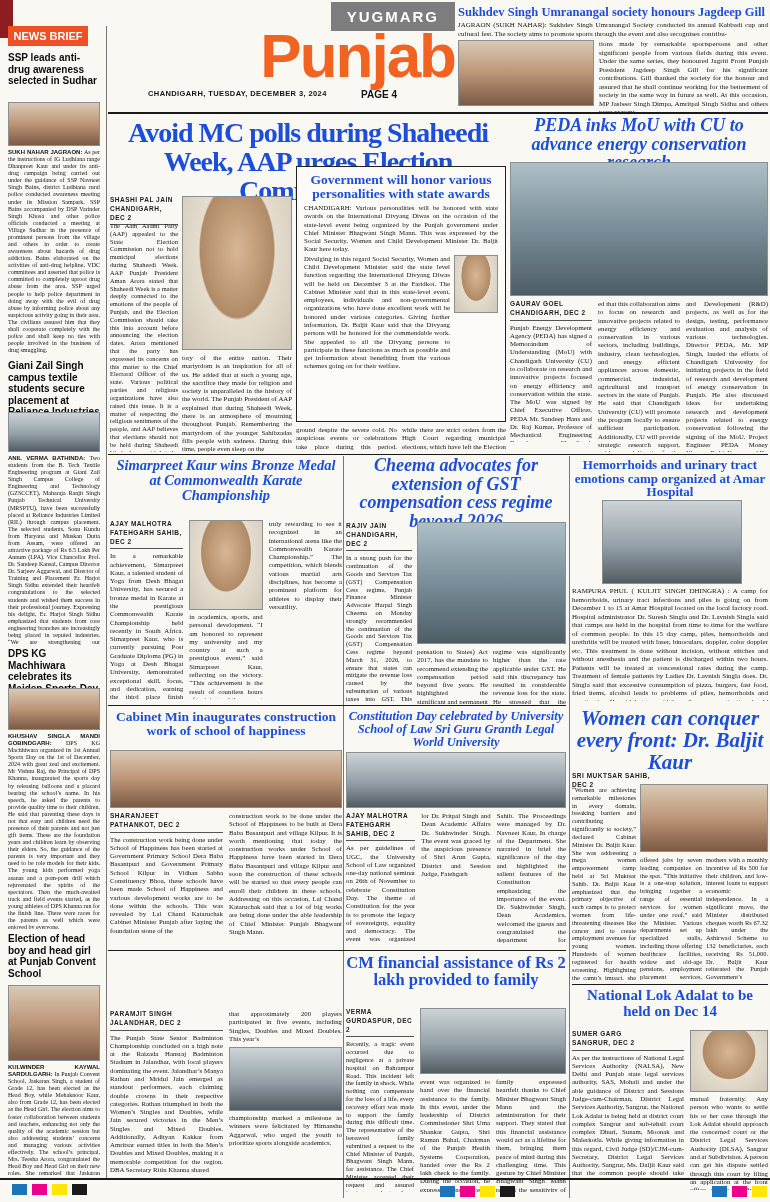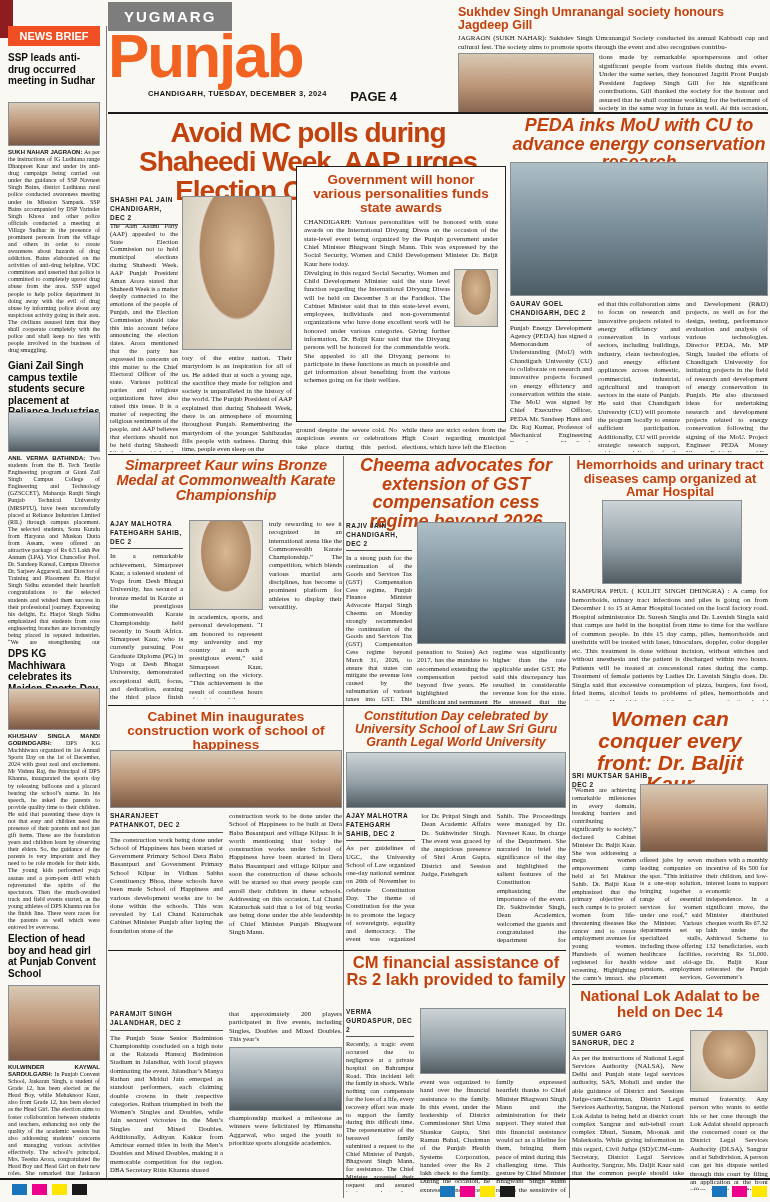--- a/index.html
+++ b/index.html
@@ -5,53 +5,53 @@
   html,body{margin:0;padding:0}
   .page{position:relative;width:770px;height:1202px;background:#faf8f3;font-family:"Liberation Serif",serif;color:#141414;overflow:hidden}
   .abs{position:absolute;box-sizing:border-box}
   .hr{position:absolute;background:#1a1a1a}
   .vr{position:absolute;background:#777;width:1px}
   .photo{box-sizing:border-box;border:1px solid #8a8f94}
   .ph-room{background:linear-gradient(180deg,#aebfc6 0%,#7e929d 45%,#4d5d66 100%)}
   .ph-crowd{background:linear-gradient(180deg,#d9c9b4 0%,#bd9577 50%,#7c5a45 100%)}
   .ph-portrait{background:radial-gradient(ellipse at 50% 35%,#d8b794 0%,#b08a66 48%,#e4ddcf 50%,#cfc6b4 100%)}
   .ph-formal{background:linear-gradient(180deg,#cdd3d6 0%,#93a0a7 55%,#525c63 100%)}
-  .hl{font-family:Liberation Sans, sans-serif;font-weight:700;text-align:center;color:#c2410c;line-height:1.04}
+  .hl{font-family:Liberation Serif, serif;font-weight:700;text-align:center;color:#1d4ed8;line-height:1.04}
   .hl.it{font-style:italic}
   .by{font-family:"Liberation Sans",sans-serif;font-weight:700;font-size:6.5px;letter-spacing:.5px;color:#222;line-height:1.35;border-bottom:1px solid #555;padding-bottom:2px;margin-bottom:3px;text-transform:uppercase}
   .by span{display:block}
   .bt{font-size:6.8px;line-height:1.22;text-align:justify;color:#161616;overflow:hidden}
   .bt-sm{font-size:6px;line-height:1.18;text-align:justify;overflow:hidden}
   .row{display:flex;gap:6px;position:absolute;box-sizing:border-box}
   .col{overflow:hidden}
   .brief-hl{font-family:"Liberation Sans",sans-serif;font-weight:700;font-size:10px;line-height:1.15;color:#0d0d0d}
-  .masthead{display:flex;flex-direction:column;align-items:flex-start}
+  .masthead{display:flex;flex-direction:column;align-items:flex-end}
   .brandbox{background:#7d7d7d;color:#fff;font-family:"Liberation Sans",sans-serif;font-weight:700;font-size:15px;letter-spacing:2px;padding:6px 16px;margin-bottom:-6px;z-index:2;position:relative}
   .paper-title{font-family:"Liberation Sans",sans-serif;font-weight:700;font-size:62px;letter-spacing:-2px;color:var(--accent,#f26322);line-height:1}
   .mh-row{display:flex;justify-content:space-between;width:100%;box-sizing:border-box;padding:2px 58px 0 40px;font-family:"Liberation Sans",sans-serif;font-weight:700}
   .dateline{font-size:7.5px;letter-spacing:.4px}
-  .pageno{font-size:13px}
+  .pageno{font-size:10px}
   .govbox{border:1.5px solid #222;padding:6px 7px;background:#fcfbf7}
   .regbar{position:absolute;display:flex;gap:5px}
   .regsq{width:15px;height:11px;display:inline-block}
   .briefhdr{background:var(--brief,#f04e23);color:#fff;font-family:"Liberation Sans",sans-serif;font-weight:700;font-size:11px;display:flex;align-items:center;justify-content:center}
   .cornertab{background:var(--corner,#8e1d22)}
   b.inb{font-family:"Liberation Sans",sans-serif;font-size:6px}
 </style>
 </head>
 <body>
 
 <div class="page">
 
   <div class="abs cornertab" style="left:0;top:0;width:13px;height:38px"></div>
-  <div class="abs briefhdr" style="left:8px;top:26px;width:92px;height:20px">
+  <div class="abs briefhdr" style="left:8px;top:26px;width:80px;height:20px">
       <span>NEWS BRIEF</span>
     </div>
 
-  <div class="abs brief-hl" style="left:8px;top:52px;width:92px;height:46px">SSP leads anti-drug occurred meeting in Sudhar</div>
+  <div class="abs brief-hl" style="left:8px;top:52px;width:92px;height:46px">SSP leads anti-drug awareness selected in Sudhar</div>
   <div class="abs photo ph-crowd" style="left:8px;top:102px;width:92px;height:44px"></div>
   <div class="abs bt-sm" style="left:8px;top:149px;width:92px;height:207px"><b class="inb">SUKH NAHAR</b> <b class="inb">JAGRAON:</b> <span>As per the instructions of IG Ludhiana range Dhanpreet Kaur and under its anti-drug campaign being carried out under the guidance of SSP Navneet Singh Bains, district Ludhiana rural police conducted awareness meeting under its Mission Sampark. SSP Bains accompanied by DSP Varinder Singh Khosa and other police officials conducted a meeting at Village Sudhar in the presence of prominent persons from the village and others in order to create awareness about hazards of drug addiction. Bains elaborated on the activities of anti-drug helpline, VDC committees and asserted that police is committed to completely uproot drug abuse from the area. SSP urged people to help police department in doing away with the evil of drug abuse by informing police about any suspicious activity going in their area. The civilians assured him that they shall cooperate completely with the police and shall keep no ties with people involved in the business of drug smuggling.</span></div>
 
   <div class="abs brief-hl" style="left:8px;top:360px;width:92px;height:50px">Giani Zail Singh campus textile students secure placement at Reliance Industries ltd</div>
   <div class="abs photo ph-formal" style="left:8px;top:412px;width:92px;height:40px"></div>
   <div class="abs bt-sm" style="left:8px;top:455px;width:92px;height:190px"><b class="inb">ANIL VERMA</b> <b class="inb">BATHINDA:</b> <span>Two students from the B. Tech Textile Engineering program at Giani Zail Singh Campus College of Engineering and Technology (GZSCCET), Maharaja Ranjit Singh Punjab Technical University (MRSPTU), have been successfully placed at Reliance Industries Limited (RIL) through campus placement. The selected students, Sonu Kundu from Haryana and Muskan Dutta from Assam, were offered an attractive package of Rs 6.5 Lakh Per Annum (LPA). Vice Chancellor Prof. Dr. Sandeep Kansal, Campus Director Dr. Sarjeev Aggarwal, and Director of Training and Placement Er. Harjot Singh Sidhu extended their heartfelt congratulations to the selected students and wished them success in their professional journey. Expressing his delight, Er. Harjot Singh Sidhu emphasized that students from core engineering branches are increasingly being placed in reputed industries. “We are strengthening our collaboration with leading companies to ensure our students emerge as socially conscious, responsible leaders who will contribute to the nation’s progress on a global scale,” he added.</span></div>
 
   <div class="abs brief-hl" style="left:8px;top:648px;width:92px;height:38px">DPS KG Machhiwara celebrates its Maiden Sports Day</div>
   <div class="abs photo ph-crowd" style="left:8px;top:688px;width:92px;height:42px"></div>
   <div class="abs bt-sm" style="left:8px;top:733px;width:92px;height:196px"><b class="inb">KHUSHAV SINGLA</b> <b class="inb">MANDI GOBINDGARH:</b> <span>DPS KG Machhiwara organized its 1st Annual Sports Day on the 1st of December, 2024 with great zeal and excitement. Mr Vishnu Raj, the Principal of DPS Khanna, inaugurated the sports day by releasing balloons and a placard bearing the school’s name. In his speech, he asked the parents to provide quality time to their children. He said that parenting these days is not that easy and children need the presence of their parents and not just gift items. These are the foundation years and children learn by observing their elders. So, the guidance of the parents is very important and they need to be role models for their kids. The young kids performed yoga asanas and a pom-pom drill which rejuvenated the spirits of the spectators. Then the much-awaited track and field events started, as the young athletes of DPS Khanna run for the finish line. There were races for the parents as well which were enjoyed by everyone.</span></div>
@@ -85,21 +85,21 @@
   <div class="abs hl" style="left:110px;top:118px;width:396px;height:72px;font-size:28px;letter-spacing:-1px">Avoid MC polls during Shaheedi Week, AAP urges Election Commission</div>
   <div class="abs by" style="left:110px;top:196px;width:68px">
     <span>SHASHI PAL JAIN</span>
       <span>CHANDIGARH, DEC 2</span>
   </div>
   <div class="abs bt col" style="left:110px;top:222px;width:68px;height:230px;font-size:6.4px">The Aam Aadmi Party (AAP) appealed to the State Election Commission not to hold municipal elections during Shaheedi Week. AAP Punjab President Aman Arora stated that Shaheedi Week is a matter deeply connected to the emotions of the people of Punjab, and the Election Commission should take this into account before announcing the election dates. Arora mentioned that the party has expressed its concerns on this matter to the Chief Electoral Officer of the state. Various political parties and religious organizations have also raised this issue. It is a matter of respecting the religious sentiments of the people, and AAP believes that elections should not be held during Shaheedi Week. Arora said that the sacrifice of Guru Gobind Singh Ji’s younger sons, Sahibzada Fateh Singh and Sahibzada Zorawar Singh Ji, is not just significant for Sikhism but holds a vital place in the his-</div>
   <div class="abs photo ph-portrait" style="left:182px;top:196px;width:110px;height:154px"></div>
   <div class="abs bt col" style="left:182px;top:354px;width:110px;height:98px">tory of the entire nation. Their martyrdom is an inspiration for all of us. He added that at such a young age, the sacrifice they made for religion and society is unparalleled in the history of the world. The Punjab President of AAP explained that during Shaheedi Week, there is an atmosphere of mourning throughout Punjab. Remembering the martyrdom of the younger Sahibzadas fills people with sadness. During this time, people even sleep on the</div>
 
   <div class="abs govbox" style="left:296px;top:166px;width:210px;height:256px;overflow:hidden">
-    <div class="hl" style="font-size:13.5px">Government will honor various personalities funds state awards</div>
+    <div class="hl" style="font-size:13.5px">Government will honor various personalities with state awards</div>
     <div class="bt" style="margin-top:3px">CHANDIGARH: Various personalities will be honored with state awards on the International Divyang Diwas on the occasion of the state-level event being organized by the Punjab government under Chief Minister Bhagwant Singh Mann. This was expressed by the Social Security, Women and Child Development Minister Dr. Baljit Kaur here today.</div>
     <div style="overflow:hidden;margin-top:1px">
       <div class="photo ph-portrait" style="float:right;width:44px;height:58px;margin-left:4px"></div>
       <div class="bt">Divulging in this regard Social Security, Women and Child Development Minister said the state level function regarding the International Divyang Diwas will be held on December 3 at the Faridkot. The Cabinet Minister said that in this state-level event, employees, individuals and non-governmental organizations who have done excellent work will be honored under various categories. Giving further information, Dr. Baljit Kaur said that the Divyang persons will be honored for the commendable work. She appealed to all the Divyang persons to participate in these functions as much as possible and get information about benefiting from the various schemes going on for their welfare.</div>
     </div>
   </div>
   <div class="abs bt col" style="left:296px;top:426px;width:101px;height:26px">ground despite the severe cold. No auspicious events or celebrations take place during this period. Therefore, the Election Commission should give special consideration to these aspects and respect the sentiments of the Sangat while deciding the election dates. Arora further said that</div>
   <div class="abs bt col" style="left:402px;top:426px;width:104px;height:26px">while there are strict orders from the High Court regarding municipal elections, which have left the Election Commission in a dilemma, the Commission must adhere to the court’s directives and should consider the emotions of the people while setting the election dates.</div>
 
   <div class="abs hl it" style="left:510px;top:116px;width:258px;height:44px;font-size:18px">PEDA inks MoU with CU to advance energy conservation research</div>
@@ -141,21 +141,21 @@
     <div class="by">
         <span>RAJIV JAIN</span>
         <span>CHANDIGARH, DEC 2</span>
       </div>
     <div class="bt" style="height:150px;font-size:6.4px">In a strong push for the continuation of the Goods and Services Tax (GST) Compensation Cess regime, Punjab Finance Minister Advocate Harpal Singh Cheema on Monday strongly recommended the continuation of the Goods and Services Tax (GST) Compensation Cess regime beyond March 31, 2026, to ensure that states can mitigate the revenue loss caused by the subsumation of various taxes into GST. This recommendation was made during the Group of Ministers (GoM) meeting on Compensation Cess, which Finance Minister Harpal Singh Cheema attended via video conferencing. Finance Minister Harpal Singh Cheema emphasized that the GST Council, as per the Goods and Services (Com-</div>
   </div>
   <div class="abs photo ph-room" style="left:417px;top:522px;width:149px;height:122px"></div>
   <div class="abs bt col" style="left:417px;top:648px;width:71px;height:56px">pensation to States) Act 2017, has the mandate to recommend extending the compensation period beyond five years. He highlighted the significant and permanent revenue loss faced by Punjab due to the subsumation of the purchase tax on foodgrains into GST. This tax was a crucial contributor to the state’s revenue in the pre-GST era, he added. Finance Minister Cheema further pointed out that the rate of tax on goods under the Value Added Tax (VAT)</div>
   <div class="abs bt col" style="left:493px;top:648px;width:73px;height:56px">regime was significantly higher than the rate applicable under GST. He said this discrepancy has resulted in considerable revenue loss for the state. He stressed that the continuation of the GST Compensation Cess regime is essential to address these financial challenges and ensure the fiscal stability of states like Punjab. Finance Minister Cheema’s call for action reflects the broader concerns of many states that have experienced similar revenue losses due to implementing GST.</div>
 
-  <div class="abs hl" style="left:572px;top:458px;width:196px;height:40px;font-size:13px">Hemorrhoids and urinary tract diseases camp organized at Amar Hospital</div>
+  <div class="abs hl" style="left:572px;top:458px;width:196px;height:40px;font-size:13px">Hemorrhoids and urinary tract emotions camp organized at Amar Hospital</div>
   <div class="abs photo ph-formal" style="left:602px;top:500px;width:140px;height:84px"></div>
   <div class="abs bt col" style="left:572px;top:587px;width:196px;height:114px;font-size:7px">RAMPURA PHUL ( KULJIT SINGH DHINGRA) : A camp for hemorrhoids, urinary tract infections and piles is going on from December 1 to 15 at Amar Hospital located on the local factory road. Hospital administrator Dr. Suresh Singla and Dr. Lavnish Singla said that camps are held in the hospital from time to time for the welfare of common people. In this 15 day camp, piles, hemorrhoids and urethritis will be treated with laser, binoculars, doppler, color doppler etc. This treatment is done without incision, without stitches and without anesthesia and the patient is discharged within two hours. Patients will be treated at concessional rates during the camp. Treatment of female patients by Ladies Dr. Lavnish Singla does. Dr. Singla said that excessive consumption of pizza, burgers, fast food, fried items, alcohol leads to problems of piles, hemorrhoids and constipation. He said that to avoid these diseases, constipation should not be allowed and one should walk daily.</div>
 
   <div class="hr" style="left:108px;top:705px;width:458px;height:1px"></div>
 
   <div class="abs hl" style="left:110px;top:710px;width:232px;height:36px;font-size:13.5px">Cabinet Min inaugurates construction work of school of happiness</div>
   <div class="abs photo ph-crowd" style="left:110px;top:750px;width:232px;height:58px"></div>
   <div class="row" style="left:110px;top:812px;width:232px;height:134px">
     <div class="col" style="width:113px">
       <div class="by">

